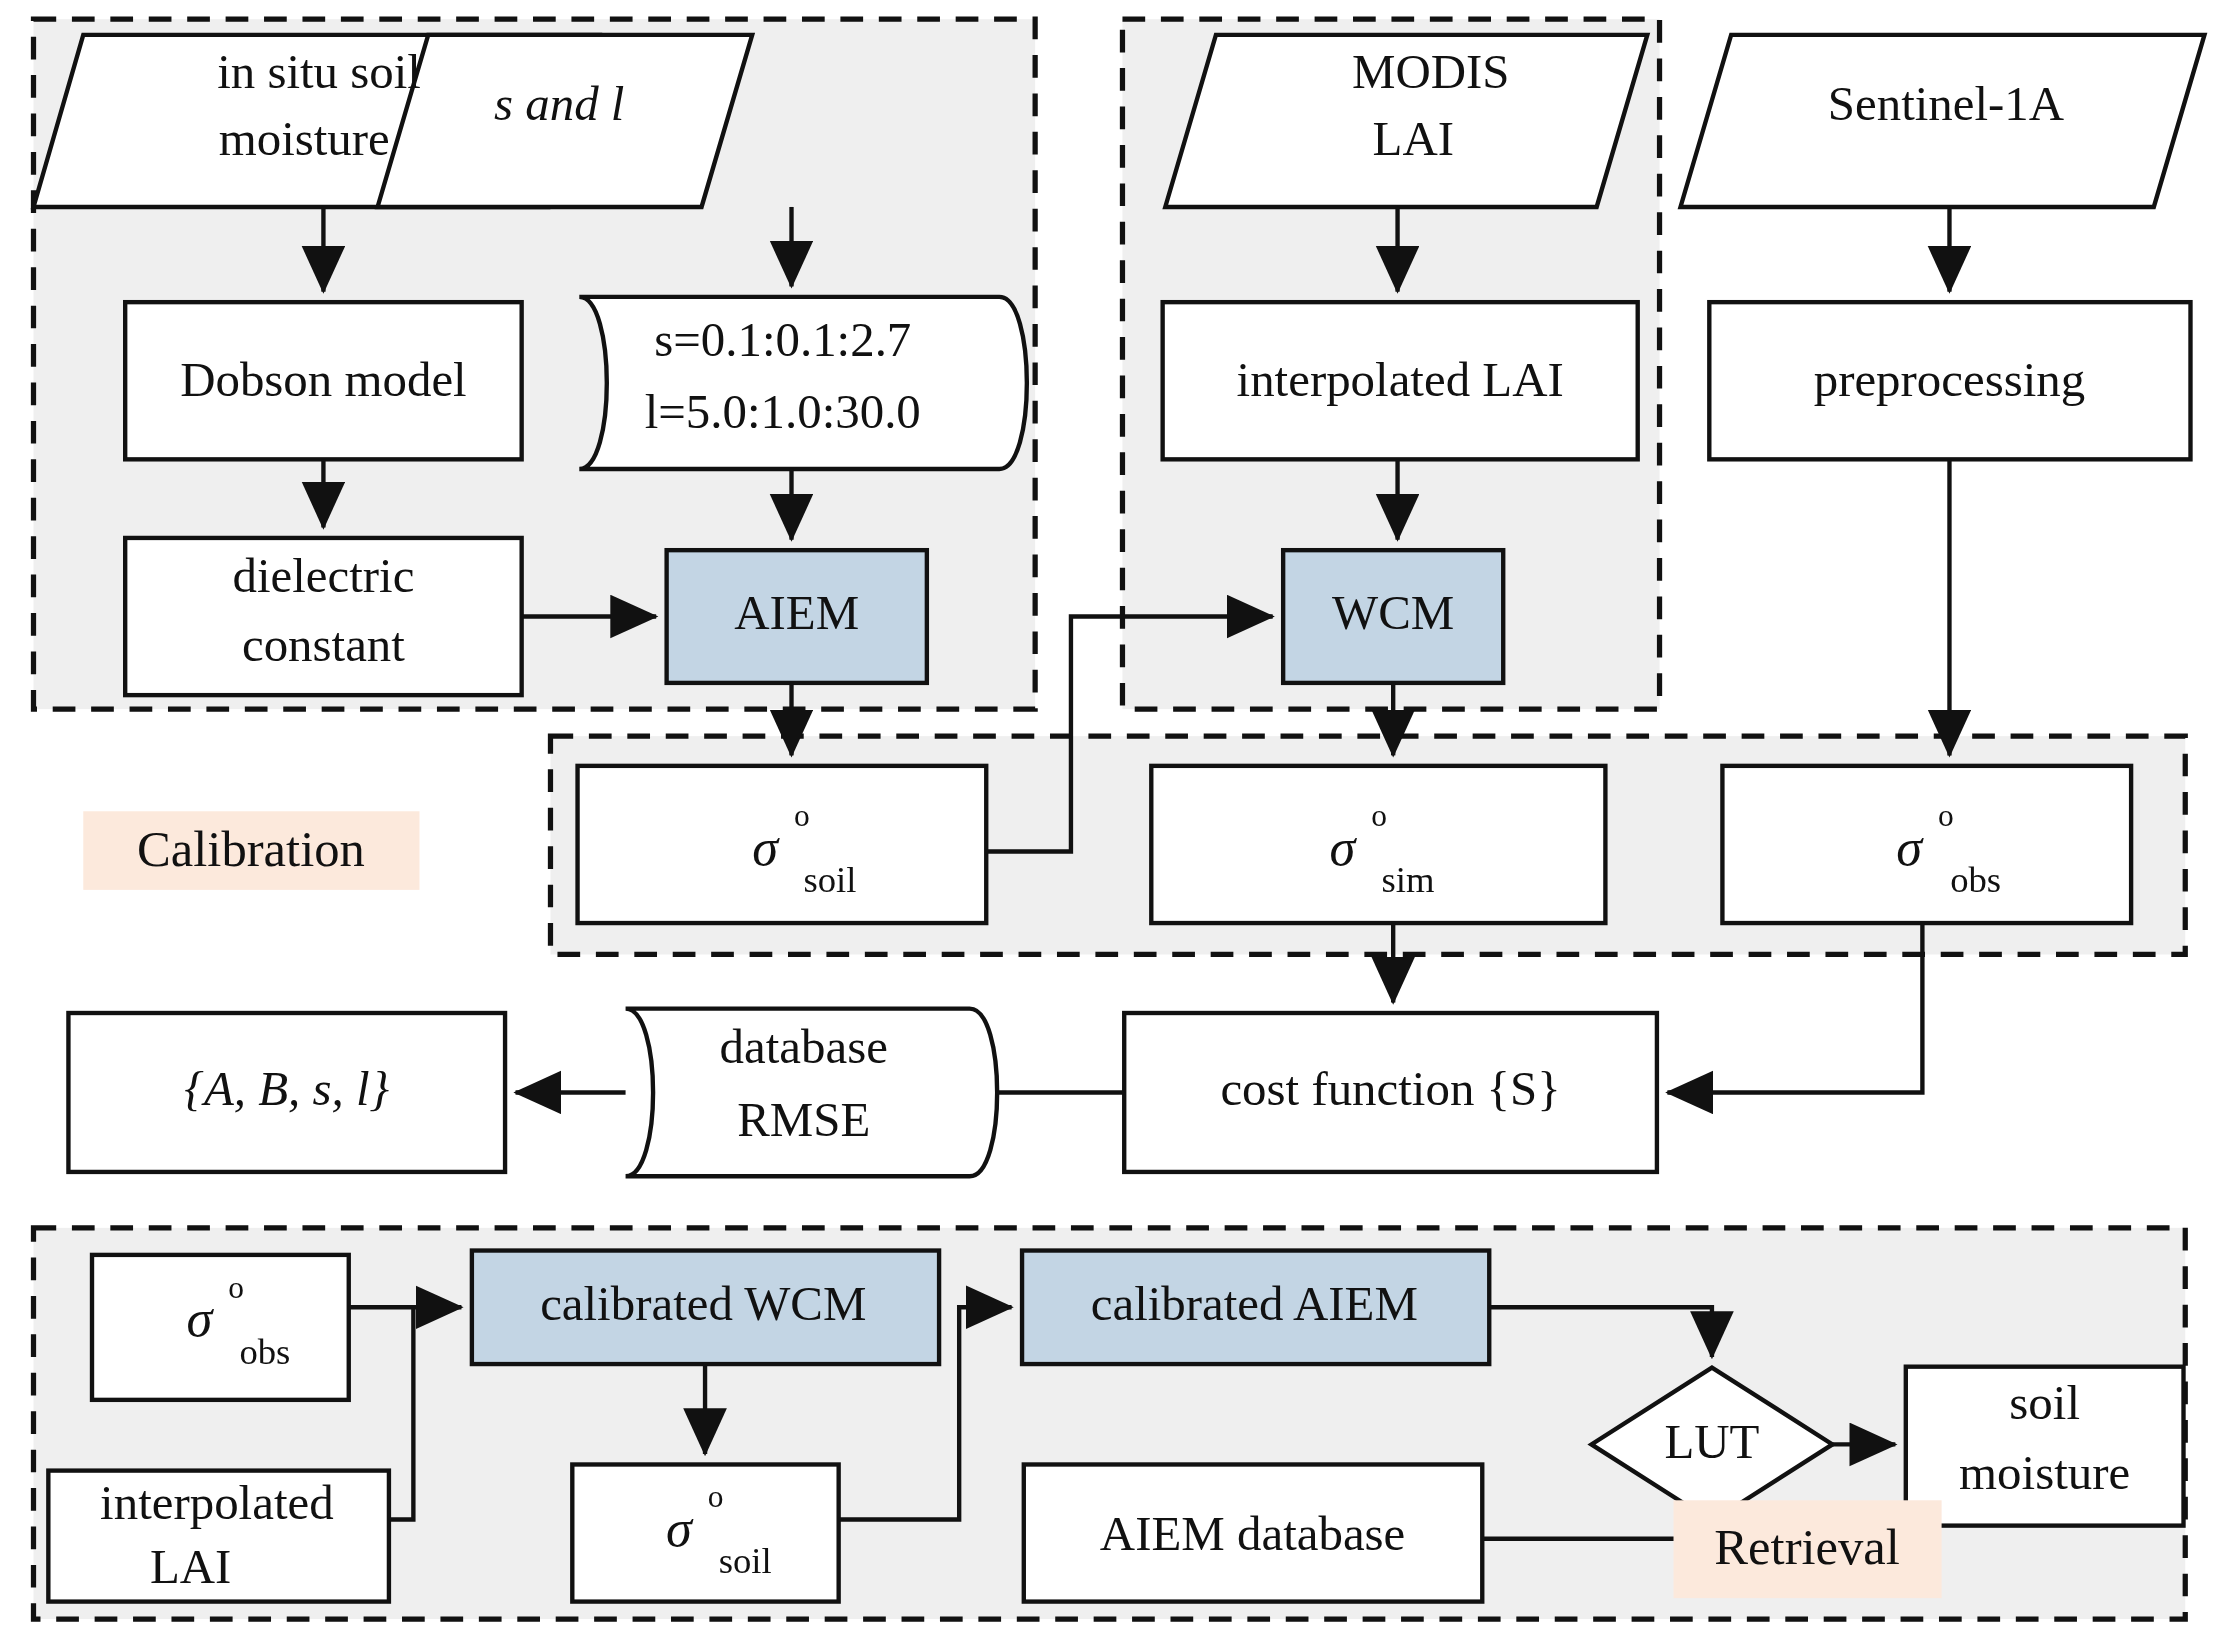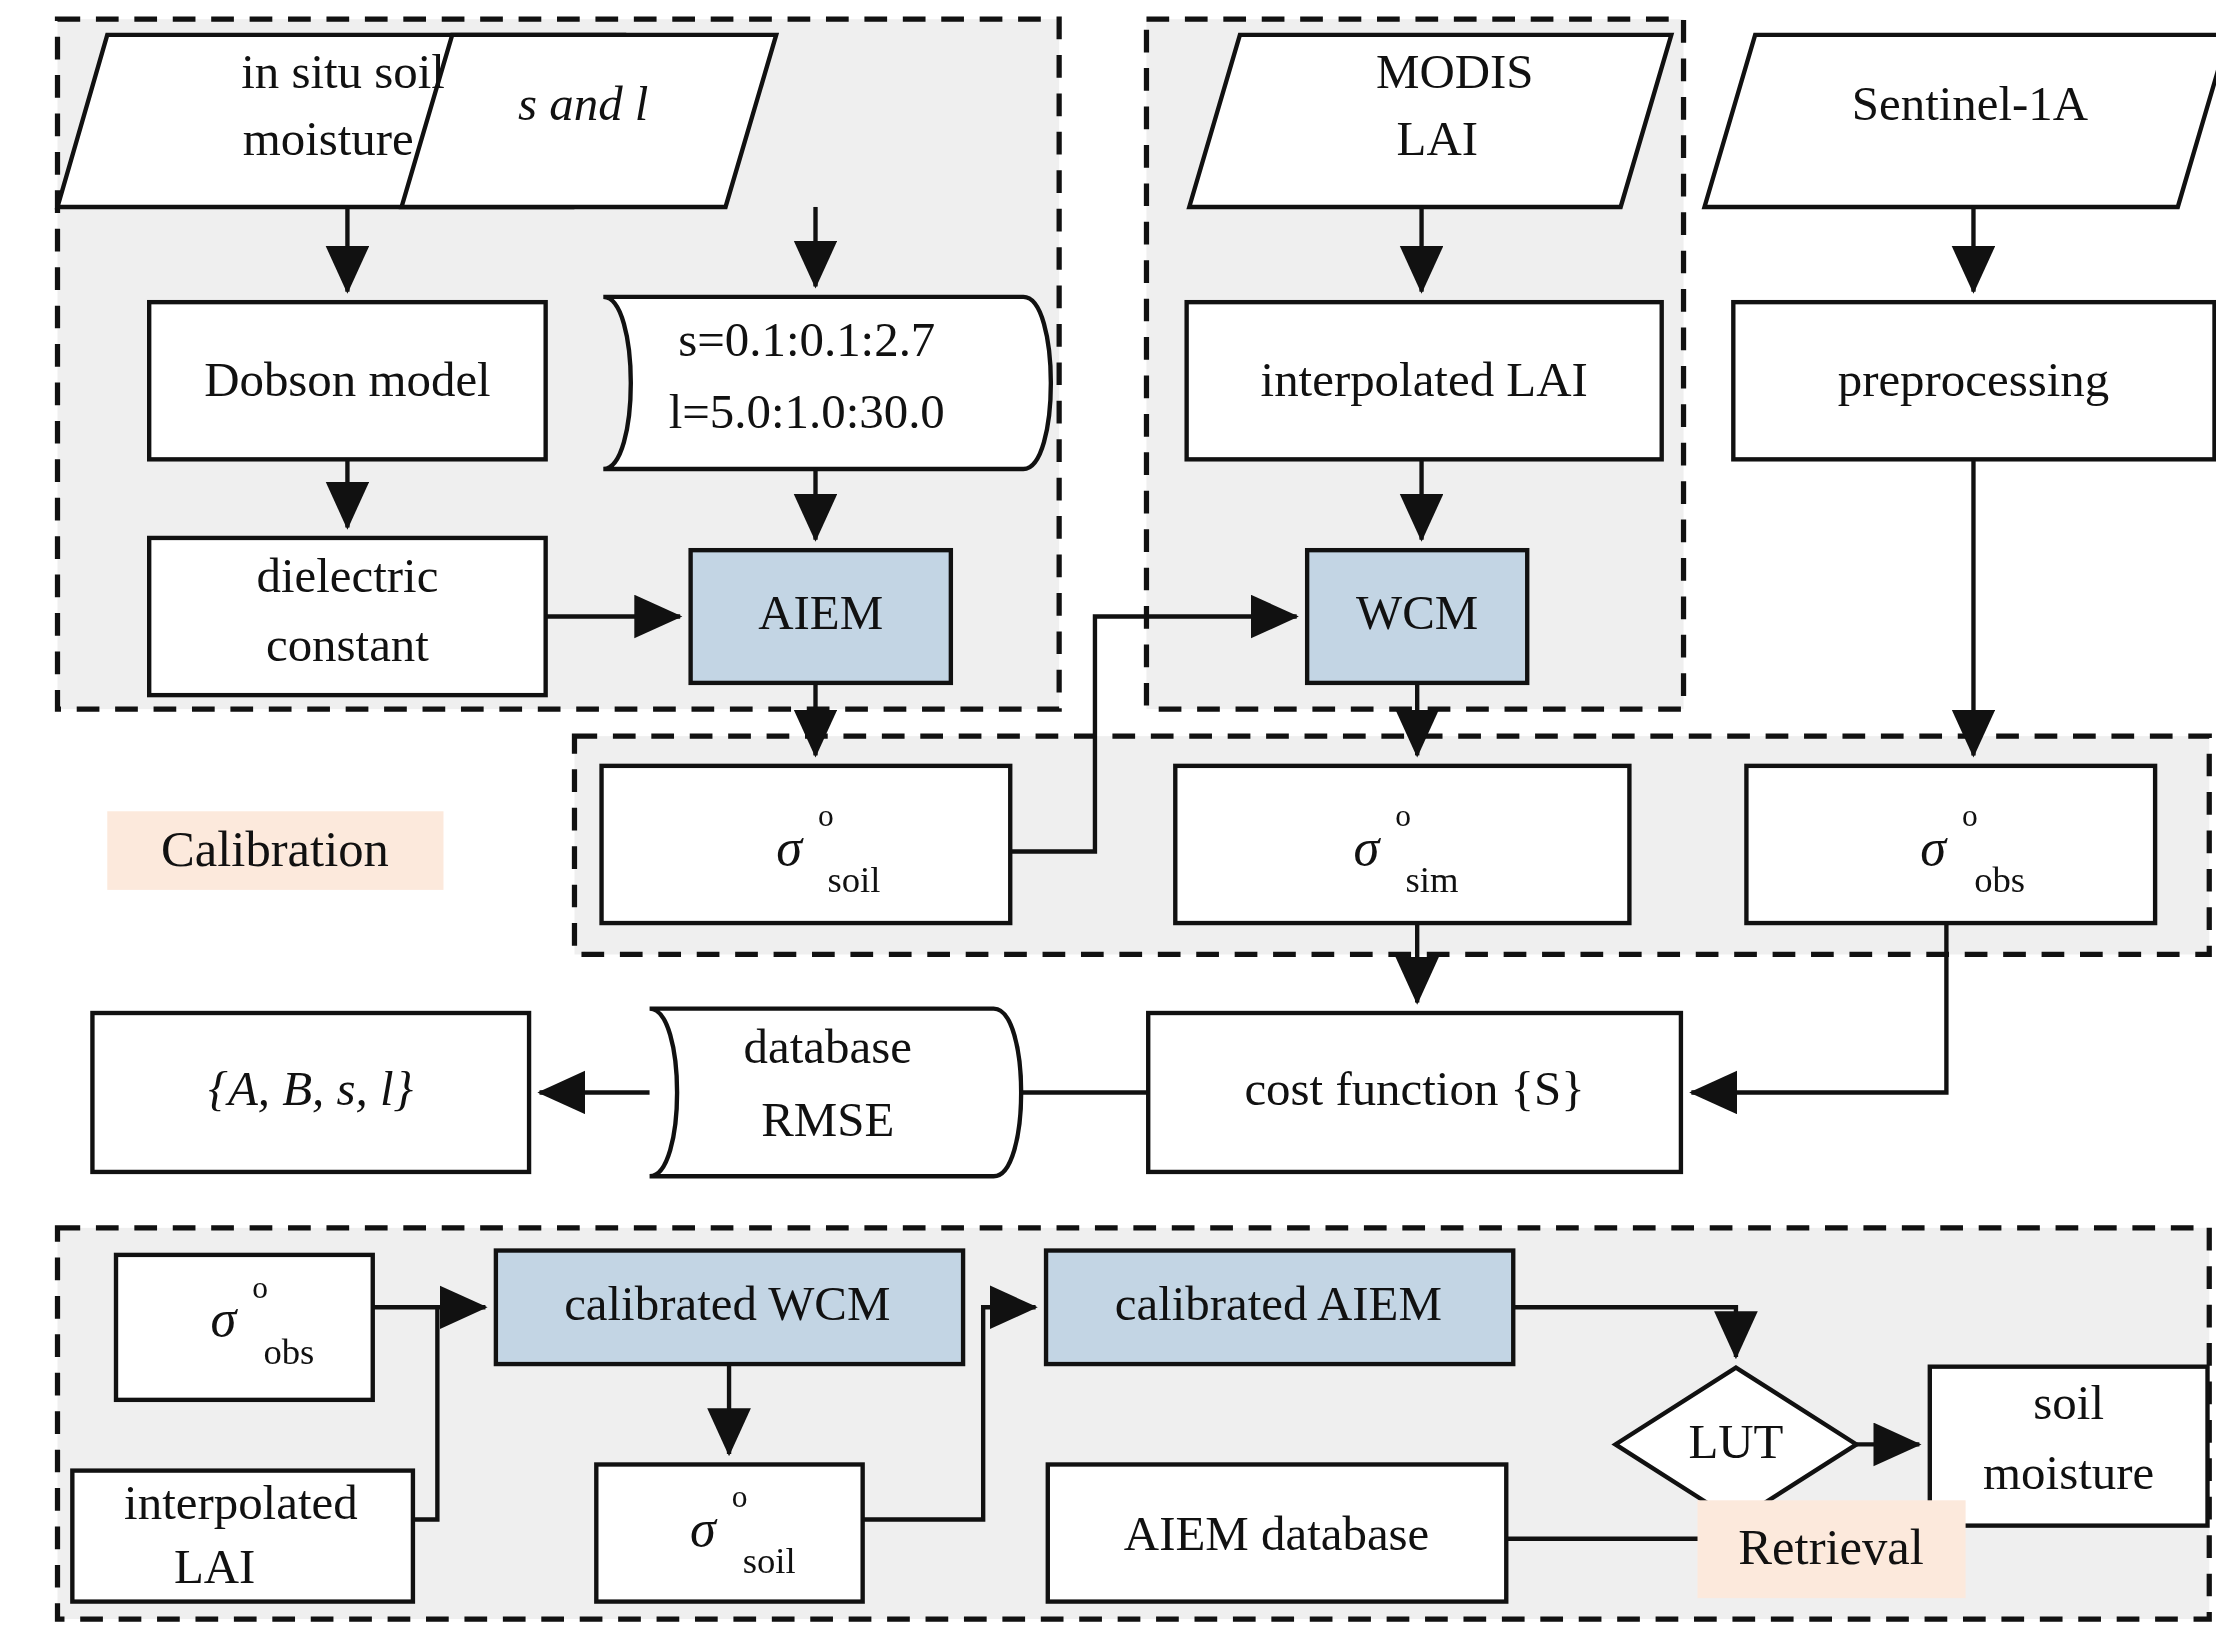--- a/index.html
+++ b/index.html
@@ -1,18 +1,18 @@
 <!DOCTYPE html>
 <html style="font-size:14px"><head>
 <meta charset="utf-8">
 <style>
   html,body{margin:0;padding:0;background:#ffffff;}
   body{width:2217px;height:1647px;overflow:hidden;
        font-family:"Liberation Serif","DejaVu Serif",serif;}
-  #stage{position:relative;width:1762px;height:1647px;margin-left:24px;}
+  #stage{position:relative;width:1762px;height:1647px;}
   svg{position:absolute;left:0;top:0;width:2217px;height:1647px;}
   .panel{fill:#efefef;stroke:#111;stroke-width:6;stroke-dasharray:26 18;}
   .node{fill:#ffffff;stroke:#111;stroke-width:5;}
   .node.blue{fill:#c3d5e4;}
   .edge{fill:none;stroke:#111;stroke-width:5;}
   .lbl{fill:#111;text-anchor:middle;dominant-baseline:middle;
        font-family:"Liberation Serif","DejaVu Serif",serif;}
   .t54{font-size:56px;}
   .it{font-style:italic;}
   .tagbox{fill:#fce9dc;stroke:none;}

